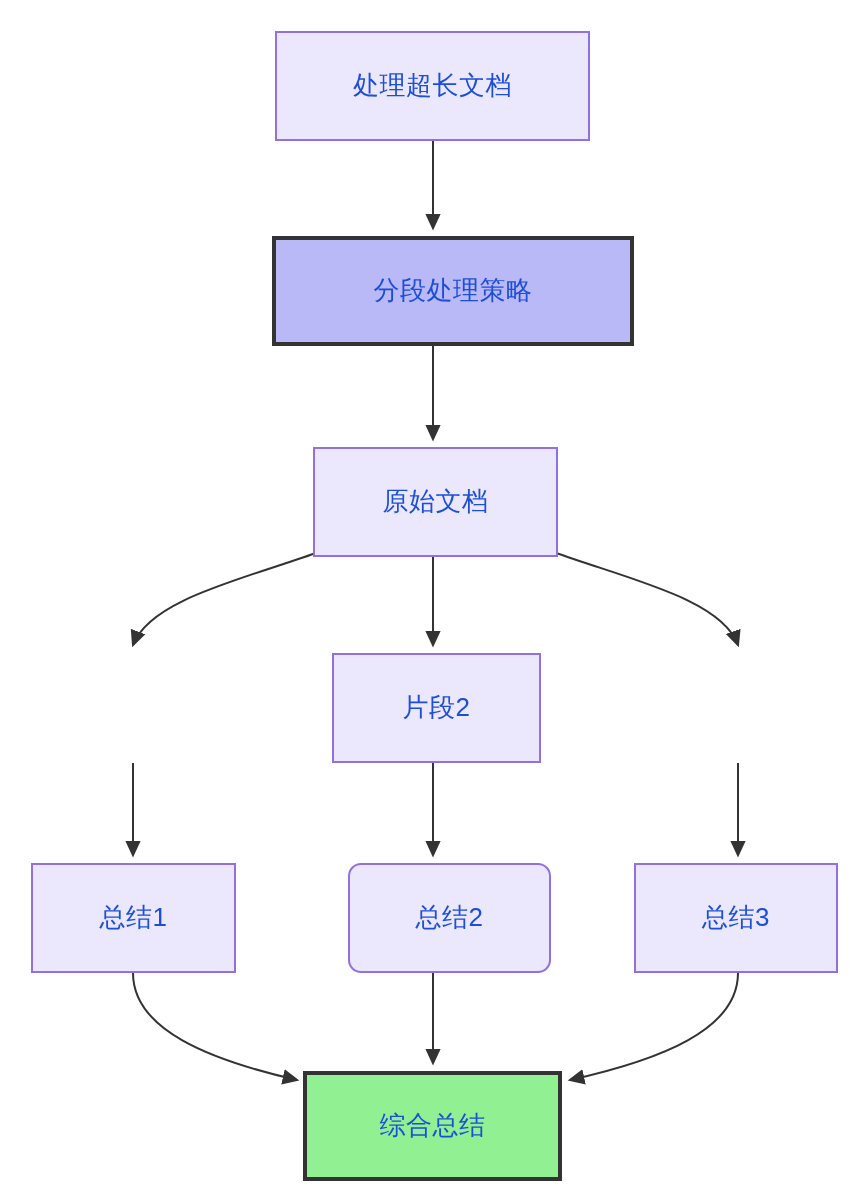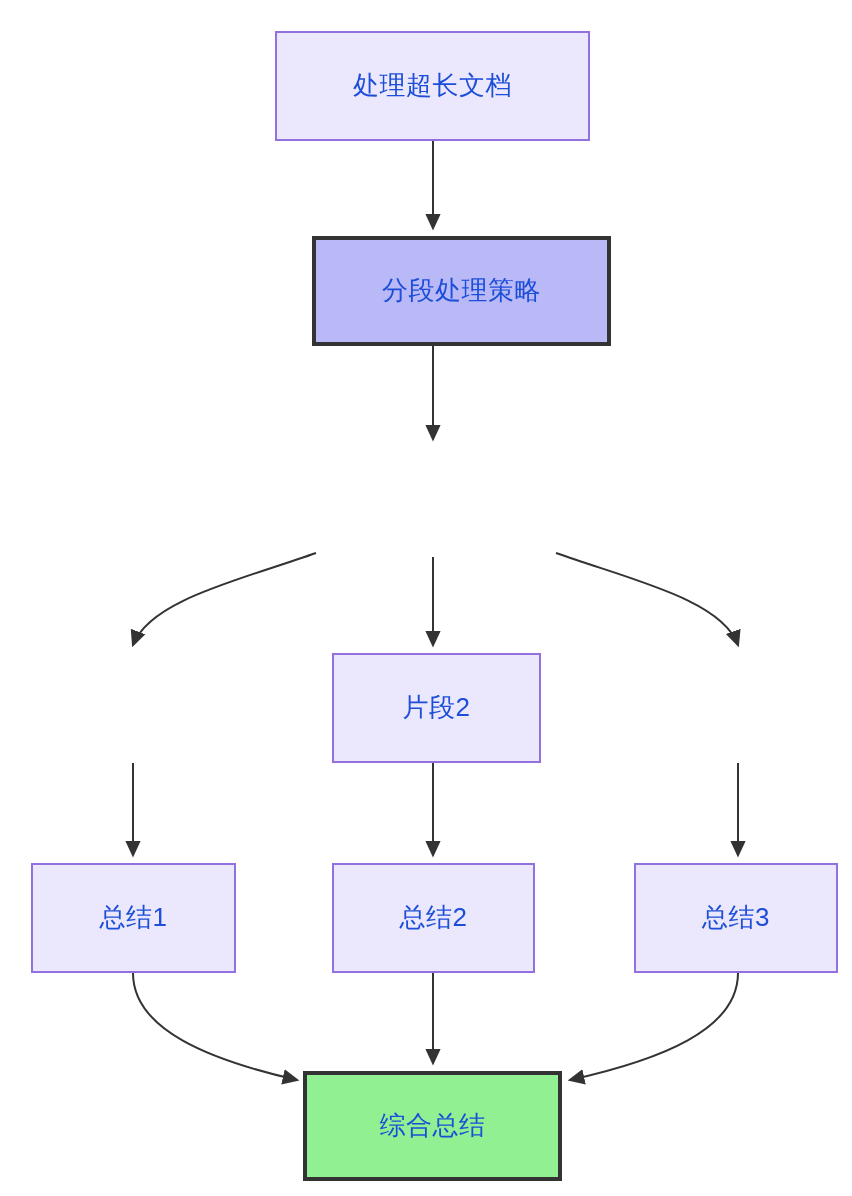--- a/index.html
+++ b/index.html
@@ -87,36 +87,39 @@
 
     <path d="M 433 973 L 433 1063" fill="none" stroke="#333333" stroke-width="2" marker-end="url(#arrowhead)"></path>
 
     <path d="M 738 973 C 738 1030, 660 1060, 570 1080" fill="none" stroke="#333333" stroke-width="2" marker-end="url(#arrowhead)"></path>
   </svg>
 
   <div class="node node-default" style="left:275px; top:31px; width:315px; height:110px;">
     <span class="node-label">处理超长文档</span>
   </div>
 
-  <div class="node node-highlight" style="left:272px; top:236px; width:299px; height:110px;margin-left:40px;">
+  <div class="node node-highlight" style="left:272px; top:236px; width:362px; height:110px;">
     <span class="node-label">分段处理策略</span>
   </div>
 
+  <div class="node node-default" style="left:313px; top:447px; width:245px; height:110px;">
+    <span class="node-label">原始文档</span>
+  </div>
 
 
   <div class="node node-default" style="left:332px; top:653px; width:209px; height:110px;">
     <span class="node-label">片段2</span>
   </div>
 
 
   <div class="node node-default" style="left:31px; top:863px; width:205px; height:110px;justify-content:center;">
     <span class="node-label">总结1</span>
   </div>
 
-  <div class="node node-default" style="left:332px; top:863px; width:203px; height:110px;">
+  <div class="node node-default" style="left:348px; top:863px; width:203px; height:110px;border-radius:13px;">
     <span class="node-label">总结2</span>
   </div>
 
   <div class="node node-default" style="left:634px; top:863px; width:204px; height:110px;">
     <span class="node-label">总结3</span>
   </div>
 
   <div class="node node-final" style="left:303px; top:1071px; width:259px; height:110px;">
     <span class="node-label">综合总结</span>
   </div>

